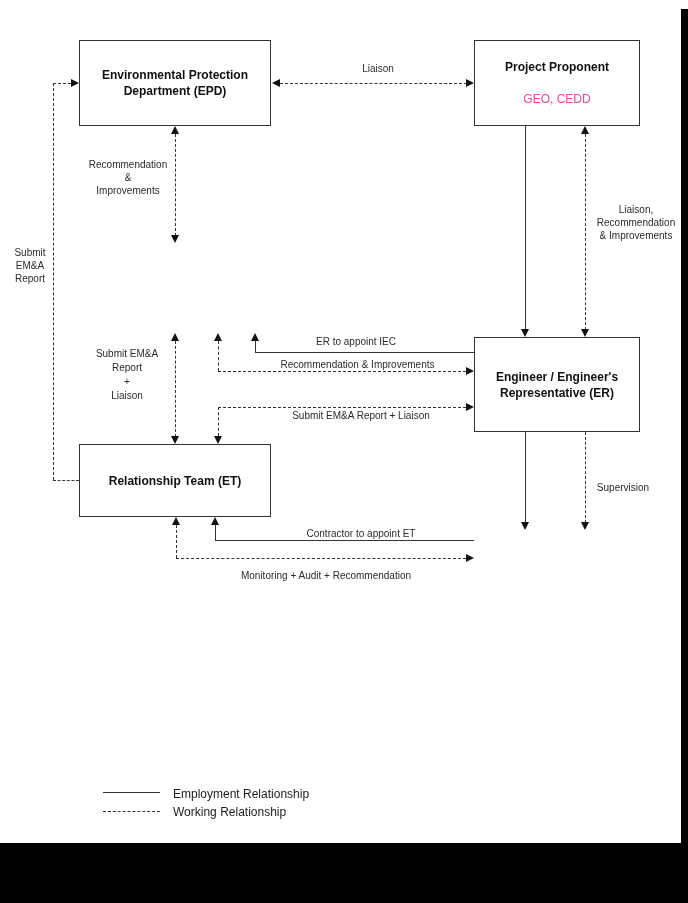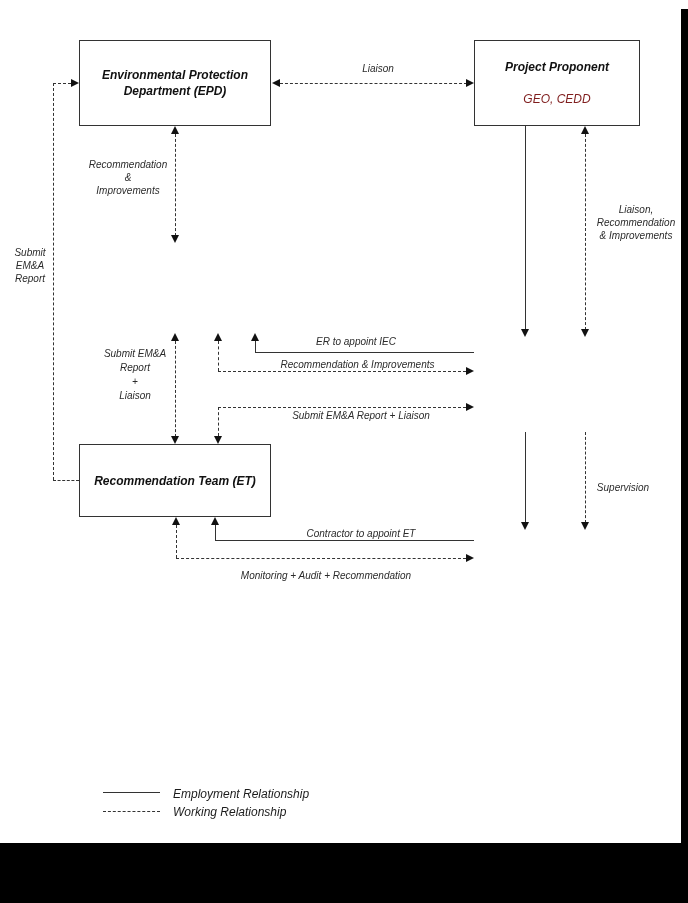--- a/index.html
+++ b/index.html
@@ -1,27 +1,27 @@
 <!DOCTYPE html>
 <html><head>
 <meta charset="utf-8">
 <style>
   html,body{margin:0;padding:0;background:#fff;}
   #stage{
     position:relative;width:688px;height:903px;background:#ffffff;
     font-family:"Liberation Sans","DejaVu Sans",sans-serif;
-    color:#1c1c1c;overflow:hidden;font-style:italic;
+    color:#1c1c1c;overflow:hidden;
   }
   .box{
     position:absolute;border:1.5px solid #333;background:#fff;
     display:flex;flex-direction:column;align-items:center;justify-content:center;
     text-align:center;box-sizing:border-box;
   }
   .box-label{font-weight:bold;font-size:12px;line-height:16px;white-space:pre-line;color:#111;}
-  .box-sub{font-size:12px;line-height:16px;margin-top:16px;color:#7f1d1d;}
+  .box-sub{font-size:12px;line-height:16px;margin-top:16px;color:#ec4899;}
   .lh-s{position:absolute;height:0;border-top:1px solid #333;}
   .lh-d{position:absolute;height:0;border-top:1px dashed #333;}
   .lv-s{position:absolute;width:0;border-left:1px solid #333;}
   .lv-d{position:absolute;width:0;border-left:1px dashed #333;}
   .ar{position:absolute;width:0;height:0;}
   .ar-up{border-left:4px solid transparent;border-right:4px solid transparent;border-bottom:8px solid #111;}
   .ar-down{border-left:4px solid transparent;border-right:4px solid transparent;border-top:8px solid #111;}
   .ar-left{border-top:4px solid transparent;border-bottom:4px solid transparent;border-right:8px solid #111;}
   .ar-right{border-top:4px solid transparent;border-bottom:4px solid transparent;border-left:8px solid #111;}
   .lbl{
@@ -40,23 +40,27 @@
     <div class="box-label">Environmental Protection
 Department (EPD)</div>
   </div>
 
   <div class="box" style="left:474px;top:40px;width:166px;height:86px;">
     <div class="box-label">Project Proponent</div>
     <div class="box-sub">GEO, CEDD</div>
   </div>
 
 
+  <div class="box" style="left:474px;top:337px;width:166px;height:95px;">
+    <div class="box-label">Engineer / Engineer's
+Representative (ER)</div>
+  </div>
 
   <div class="box" style="left:79px;top:444px;width:192px;height:73px;">
-    <div class="box-label">Recommendation Team (ET)</div>
+    <div class="box-label">Relationship Team (ET)</div>
   </div>
 
 
   <div class="ar ar-left" style="left:272px;top:79px;"></div>
   <div class="lh-d" style="left:280px;top:83px;width:187px;"></div>
   <div class="ar ar-right" style="left:466px;top:79px;"></div>
   <div class="lbl" style="left:338px;top:62px;width:80px;">Liaison</div>
 
   <div class="ar ar-up" style="left:171px;top:126px;"></div>
   <div class="lv-d" style="left:175px;top:134px;height:102px;"></div>
@@ -79,21 +83,21 @@
   <div class="ar ar-up" style="left:581px;top:126px;"></div>
   <div class="lv-d" style="left:585px;top:134px;height:196px;"></div>
   <div class="ar ar-down" style="left:581px;top:329px;"></div>
   <div class="lbl" style="left:586px;top:203px;width:100px;text-align:center;">Liaison,
 Recommendation
 &amp; Improvements</div>
 
   <div class="ar ar-up" style="left:171px;top:333px;"></div>
   <div class="lv-d" style="left:175px;top:341px;height:96px;"></div>
   <div class="ar ar-down" style="left:171px;top:436px;"></div>
-  <div class="lbl" style="left:90px;top:347px;width:90px;line-height:14px;">Submit EM&amp;A
+  <div class="lbl" style="left:82px;top:347px;width:90px;line-height:14px;">Submit EM&amp;A
 Report
 +
 Liaison</div>
 
   <div class="ar ar-up" style="left:251px;top:333px;"></div>
   <div class="lv-s" style="left:255px;top:341px;height:11px;"></div>
   <div class="lh-s" style="left:255px;top:352px;width:219px;"></div>
   <div class="lbl" style="left:296px;top:335px;width:120px;">ER to appoint IEC</div>
 
   <div class="ar ar-up" style="left:214px;top:333px;"></div>

